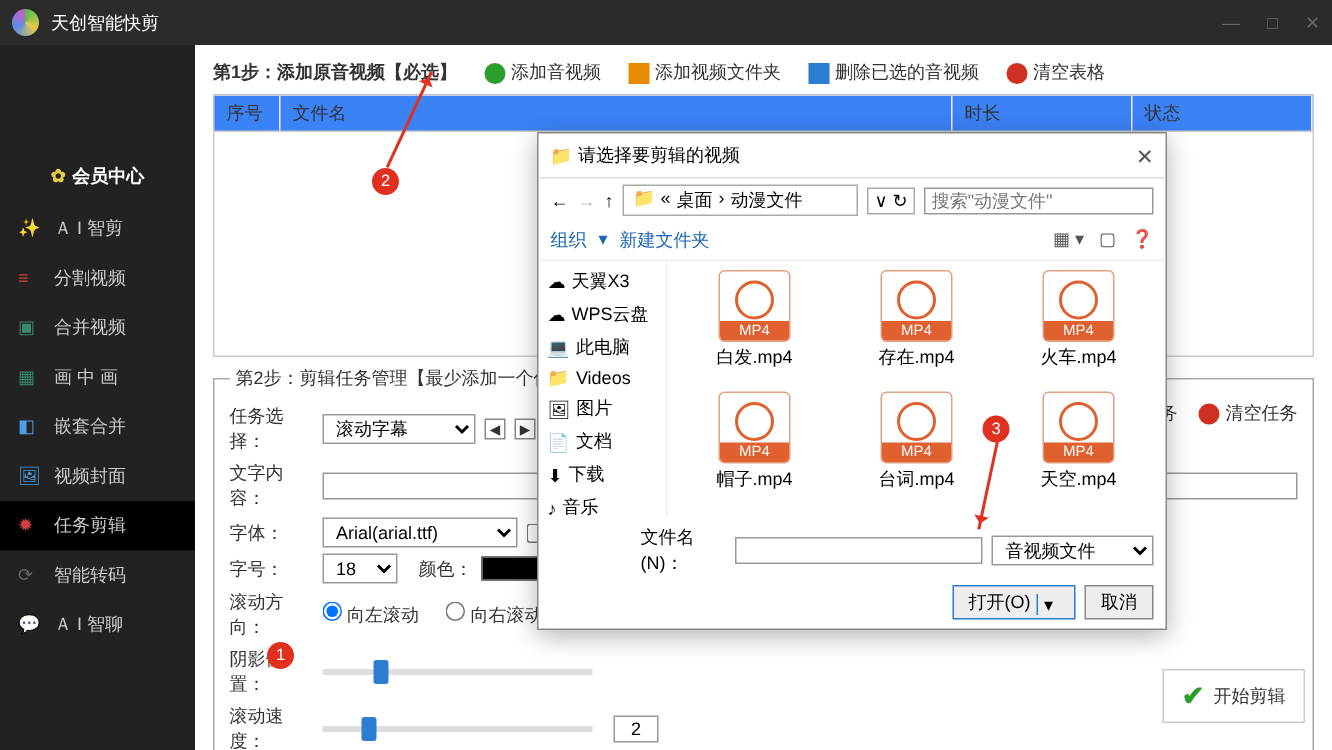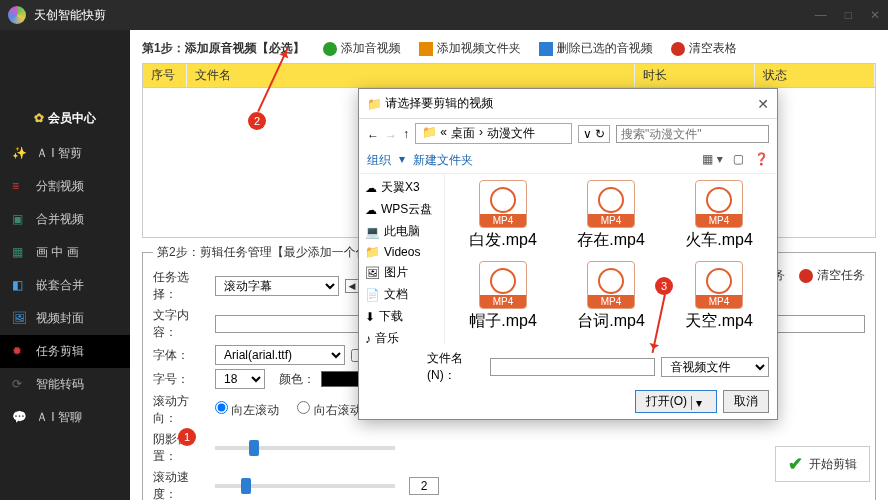--- a/index.html
+++ b/index.html
@@ -13,21 +13,21 @@
 .side-user{height:60px}
 .side-head{color:#fff;font-size:15px;text-align:center;padding:10px 0;font-weight:bold}
 .side-item{display:flex;align-items:center;gap:8px;padding:8px 12px;cursor:pointer}
 .side-item.active{background:#000}
 .side-item .ico{width:16px;height:16px;display:inline-block}
 .content{flex:1;padding:8px 12px;position:relative;color:#333}
 .step-row{display:flex;align-items:center;gap:18px;padding:2px 0}
 .step-label{font-weight:bold}
 .tb-btn{display:flex;align-items:center;gap:4px;cursor:pointer}
 .tb-btn .ic{width:14px;height:14px;display:inline-block}
-.table-head{display:flex;border:1px solid #ccc;border-bottom:1px solid #ccc;margin-top:4px;background:#fde047}
+.table-head{display:flex;border:1px solid #ccc;border-bottom:1px solid #ccc;margin-top:4px;background:#3b82f6}
 .table-head div{padding:3px 8px;border-right:1px solid #eee}
 .th-seq{width:44px}.th-name{flex:1}.th-dur{width:120px}.th-stat{width:120px}
 .tbody{height:150px;border:1px solid #ccc;border-top:none;background:#fff}
 fieldset{border:1px solid #aaa;margin-top:6px;padding:6px 10px}
 legend{padding:0 4px}
 .fr{display:flex;align-items:center;gap:6px;padding:2px 0}
 .fr label.lbl{width:56px;text-align:left}
 select,input[type=text]{border:1px solid #999;padding:1px 4px;background:#fff}
 .wide{flex:1}
 .slider{appearance:none;height:4px;background:#ddd;width:180px}
@@ -47,21 +47,21 @@
 .dlg-tool{display:flex;padding:4px 8px;gap:8px;color:#1a66b3;border-bottom:1px solid #eee}
 .dlg-tool .tool-right{margin-left:auto;display:flex;gap:10px;color:#555}
 .dlg-body{display:flex;height:170px}
 .dlg-tree{width:86px;border-right:1px solid #eee;padding:4px;display:flex;flex-direction:column;gap:3px;overflow:hidden}
 .tree-item{display:flex;align-items:center;gap:4px;padding:1px 2px;cursor:pointer;white-space:nowrap}
 .dlg-files{flex:1;padding:6px;display:grid;grid-template-columns:repeat(3,1fr);gap:4px}
 .file{display:flex;flex-direction:column;align-items:center;cursor:pointer}
 .file-ic{width:48px;height:48px;background:#fff;border:1px solid #e0a080;border-radius:4px;display:flex;flex-direction:column;align-items:center;justify-content:flex-end;position:relative}
 .file-ic::before{content:"";position:absolute;top:6px;width:22px;height:22px;border:2px solid #e06030;border-radius:50%}
 .file-ic .tag{background:#e06030;color:#fff;width:100%;text-align:center;font-size:10px;padding:1px 0;border-radius:0 0 3px 3px}
-.file-nm{font-size:16px;margin-top:2px}
+.file-nm{font-size:12px;margin-top:2px}
 .dlg-foot{padding:6px 8px;display:flex;flex-direction:column;gap:6px}
 .dlg-foot .row{display:flex;align-items:center;gap:6px}
 .dlg-foot button{padding:2px 10px;border:1px solid #888;background:#eee;cursor:pointer}
 .openbtn{border:1px solid #2d7dd2!important;display:flex;align-items:flex-end}
 .openbtn .dd{border-left:1px solid #2d7dd2;padding:0 4px;margin-left:4px}
 .ic-red{background:#d03020}
 .colorbox{width:40px;height:16px;background:#000;border:1px solid #666;display:inline-block}
 .arrbtn{width:14px;height:14px;border:1px solid #888;display:inline-flex;align-items:center;justify-content:center;font-size:9px;cursor:pointer}
 </style>
 </head>
@@ -157,21 +157,21 @@
             <span class="ic ic-red" style="border-radius:50%"></span>
             <span>除任务</span>
           </span>
         <span class="tb-btn">
             <span class="ic ic-red" style="border-radius:50%"></span>
             <span>清空任务</span>
           </span>
       </div>
       <div class="fr">
           <label class="lbl">任务选择：</label>
-        <select style="width:124px"><option>滚动字幕</option></select>
+        <select style="width:102px"><option>滚动字幕</option></select>
         <span class="arrbtn">◀</span>
         <span class="arrbtn">▶</span>
       </div>
       <div class="fr">
           <label class="lbl">文字内容：</label>
           <input type="text" class="wide" style="">
         </div>
       <div class="fr">
           <label class="lbl">字体：</label>
         <select style="width:130px"><option>Arial(arial.ttf)</option></select>

